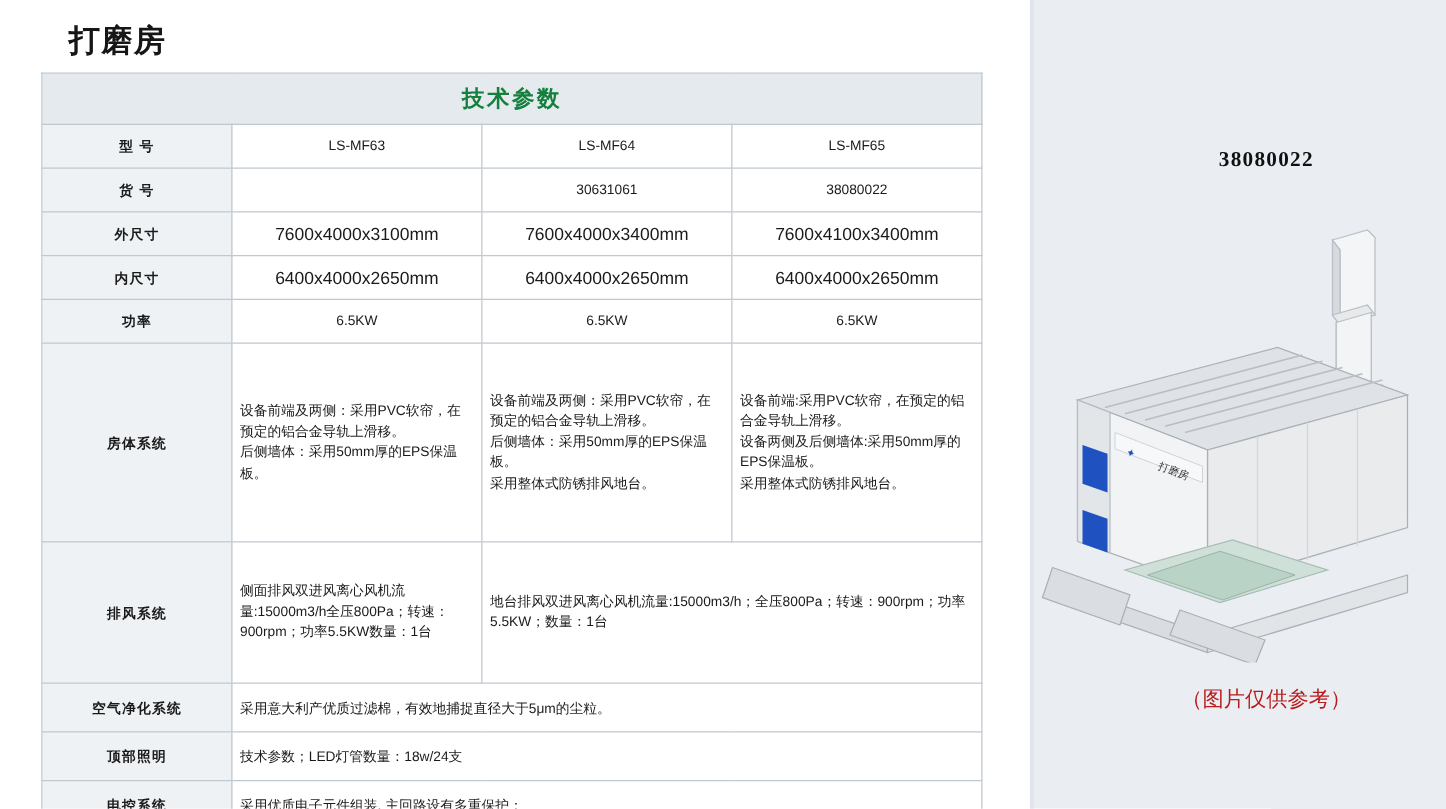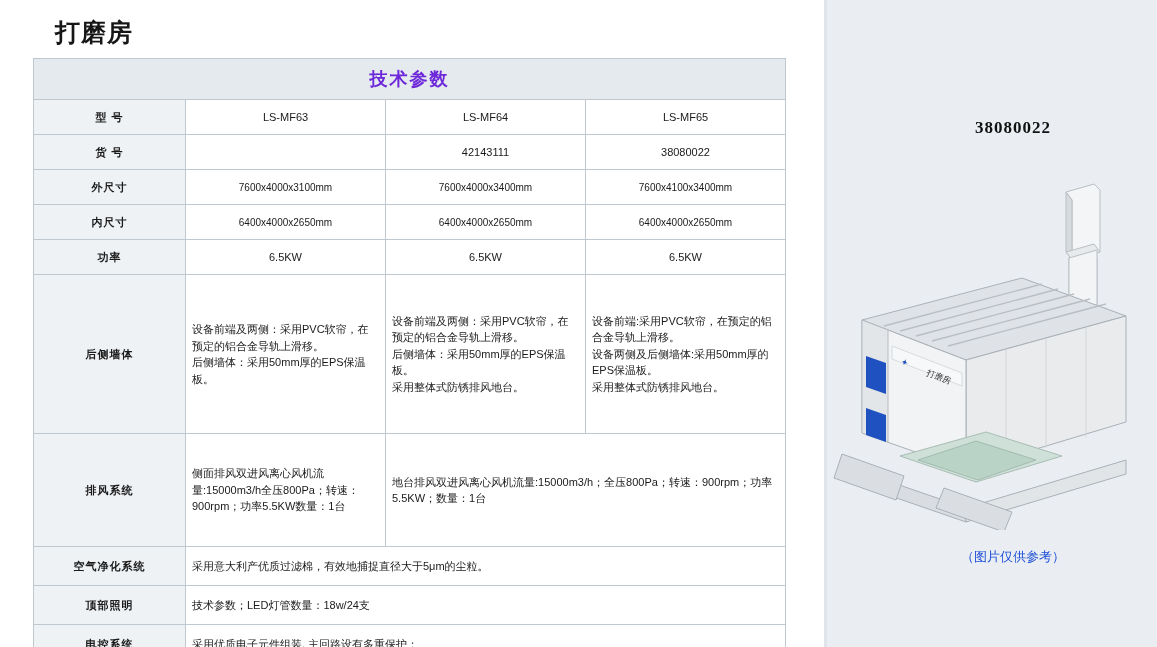--- a/index.html
+++ b/index.html
@@ -60,41 +60,41 @@
   .spec-table td {
     border: 1px solid #bfc7cf;
     font-size: 11px;
     color: #1a1a1a;
     padding: 4px 6px;
     vertical-align: middle;
   }
   .hdr-row td {
     background: #e5eaef;
     text-align: center;
-    color: #6d28d9;
+    color: #15803d;
     font-size: 18px;
     font-weight: bold;
     padding: 8px 0;
     letter-spacing: 2px;
   }
   .label-cell {
     background: #eff2f5;
     text-align: center;
     font-weight: bold;
     font-size: 15px;
     letter-spacing: 1px;
     width: 152px;
   }
   .val-cell {
     text-align: center;
     font-size: 15px;
     height: 26px;
   }
   .val-cell.small {
-    font-size: 10px;
+    font-size: 14px;
   }
   .text-cell {
     text-align: left;
     font-size: 14.2px;
     line-height: 1.5;
     padding: 8px 8px;
     vertical-align: middle;
   }
   .wide-cell {
     text-align: left;
@@ -116,22 +116,22 @@
     font-size: 17px;
     color: #111;
     letter-spacing: 1px;
     white-space: nowrap;
   }
   .caption {
     position: absolute;
     left: 1013px;
     top: 548px;
     transform: translateX(-50%);
-    font-size: 13px;
-    color: #1d4ed8;
+    font-size: 17px;
+    color: #b91c1c;
     white-space: nowrap;
   }
   .illus {
     position: absolute;
     left: 826px;
     top: 170px;
     width: 330px;
     height: 360px;
   }
 </style>
@@ -160,21 +160,21 @@
       <tr>
         <td class="label-cell">型 号</td>
         <td class="val-cell">LS-MF63</td>
         <td class="val-cell">LS-MF64</td>
         <td class="val-cell">LS-MF65</td>
       </tr>
 
       <tr>
         <td class="label-cell">货 号</td>
         <td class="val-cell"></td>
-        <td class="val-cell">42143111</td>
+        <td class="val-cell">30631061</td>
         <td class="val-cell">38080022</td>
       </tr>
 
       <tr>
         <td class="label-cell">外尺寸</td>
         <td class="val-cell small">7600x4000x3100mm</td>
         <td class="val-cell small">7600x4000x3400mm</td>
         <td class="val-cell small">7600x4100x3400mm</td>
       </tr>
 
@@ -186,21 +186,21 @@
       </tr>
 
       <tr>
         <td class="label-cell">功率</td>
         <td class="val-cell">6.5KW</td>
         <td class="val-cell">6.5KW</td>
         <td class="val-cell">6.5KW</td>
       </tr>
 
       <tr class="row-h-tall">
-        <td class="label-cell">后侧墙体</td>
+        <td class="label-cell">房体系统</td>
         <td class="text-cell" style="white-space:pre-line">设备前端及两侧：采用PVC软帘，在预定的铝合金导轨上滑移。
 后侧墙体：采用50mm厚的EPS保温板。</td>
         <td class="text-cell" style="white-space:pre-line">设备前端及两侧：采用PVC软帘，在预定的铝合金导轨上滑移。
 后侧墙体：采用50mm厚的EPS保温板。
 采用整体式防锈排风地台。</td>
         <td class="text-cell" style="white-space:pre-line">设备前端:采用PVC软帘，在预定的铝合金导轨上滑移。
 设备两侧及后侧墙体:采用50mm厚的EPS保温板。
 采用整体式防锈排风地台。</td>
       </tr>
 

